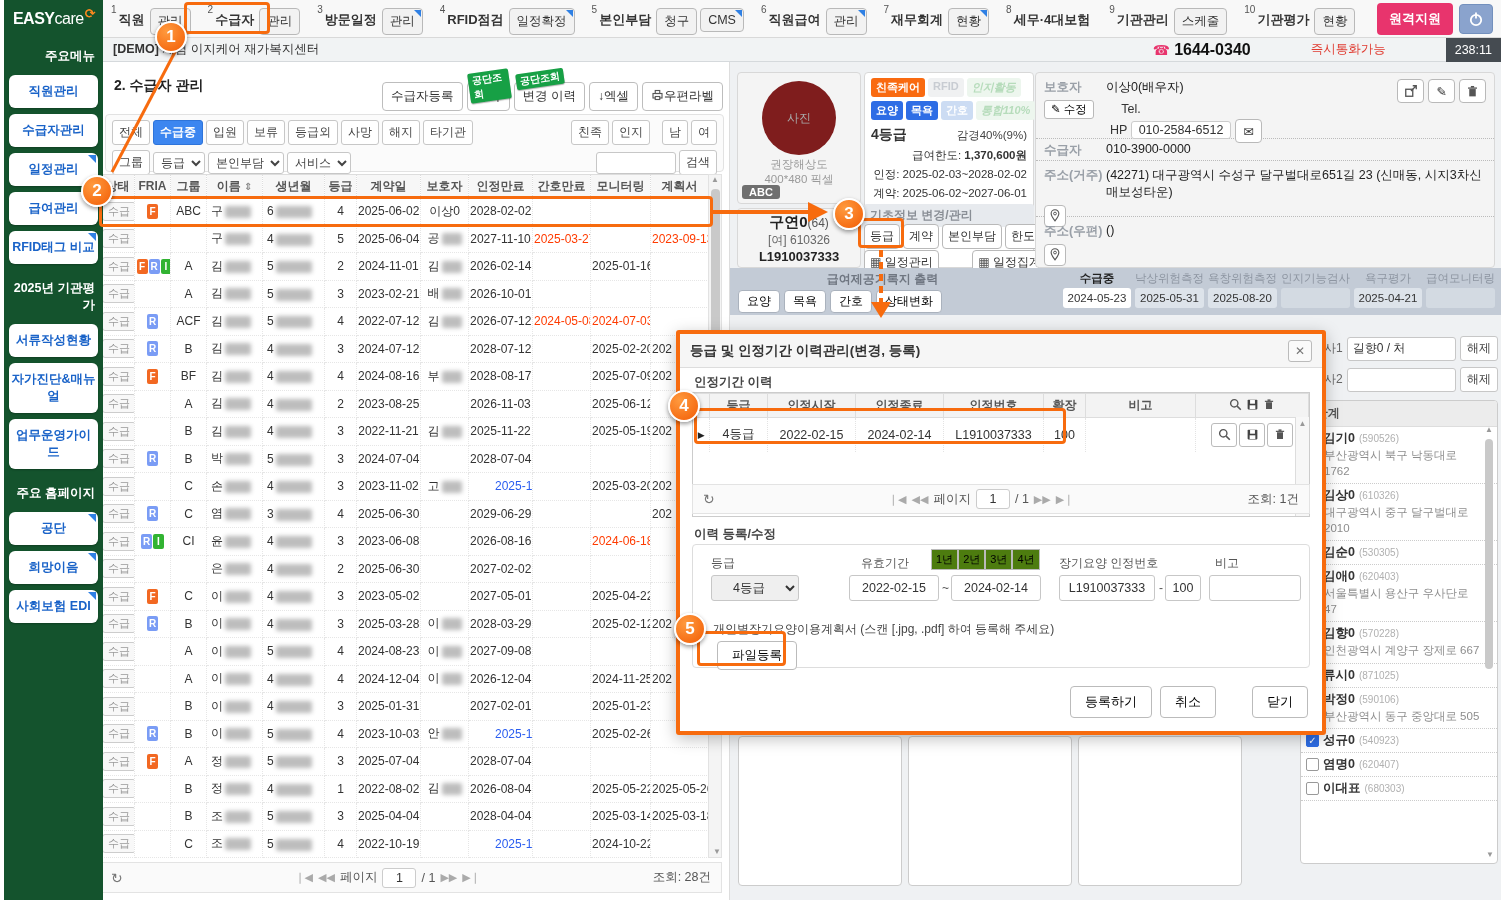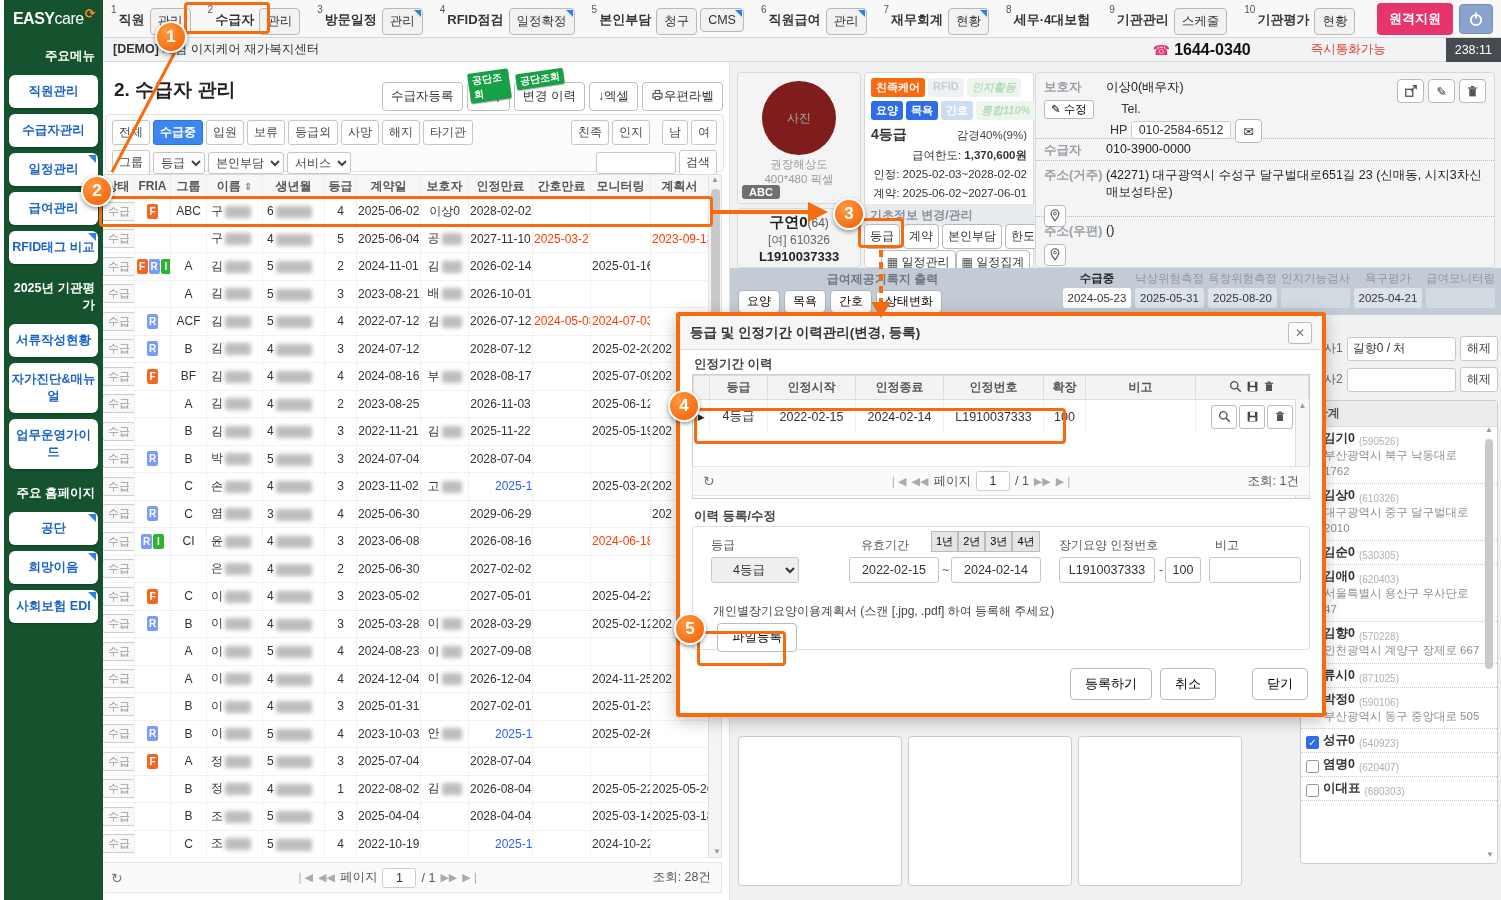--- a/index.html
+++ b/index.html
@@ -32,21 +32,21 @@
   .crumb { padding-left:14px; color:#333; }
   .crumb b { font-weight:bold; }
   .info-right { margin-left:auto; display:flex; align-items:center; }
   .phone-ico { color:#e8346d; font-size:14px; margin-right:4px; }
   .phone-num { font-weight:bold; font-size:16px; color:#111; margin-right:60px; }
   .phone-status { color:#e03b30; font-size:12.5px; margin-right:60px; }
   .timer { background:#454b51; color:#fff; font-size:12.5px; padding:4px 9px; height:24px; display:flex; align-items:center; }
 
   
   .main { left:99px; top:62px; width:631px; height:838px; background:#fff; border-right:1px solid #ddd; }
-  .main-title { left:15px; top:15px; font-size:19px; font-weight:bold; color:#222; }
+  .main-title { left:15px; top:15px; font-size:14px; font-weight:bold; color:#222; }
   .toolbar { right:6px; top:20px; display:flex; gap:4px; }
   .tb-wrap { position:relative; }
   .tb-btn { background:#fff; border:1px solid #bdbdbd; border-radius:4px; font-size:12.5px; padding:5px 8px; color:#333; cursor:pointer; white-space:nowrap; font-family:inherit; }
   .tb-badge { position:absolute; top:-11px; left:2px; background:#17a045; color:#fff; font-size:10px; font-weight:bold; padding:1px 4px; border-radius:2px; transform:rotate(-8deg); box-shadow:0 1px 1px rgba(0,0,0,.3); }
   .filterbox { left:6px; top:52px; width:619px; height:58px; background:#fbfbfb; border:1px solid #e2e2e2; border-radius:4px; padding:5px 6px; }
   .frow { display:flex; align-items:center; gap:3px; margin-bottom:5px; }
   .seg-btn { background:#fff; border:1px solid #c7c7c7; border-radius:3px; font-size:12px; padding:3px 6px; color:#444; cursor:pointer; font-family:inherit; white-space:nowrap; }
   .seg-btn.active { background:#3c86f0; border-color:#2e74da; color:#fff; font-weight:bold; }
   .fsel { font-size:12px; border:1px solid #c7c7c7; border-radius:3px; padding:2px 3px; background:#fff; color:#444; font-family:inherit; }
   .fsearch { border:1px solid #c7c7c7; border-radius:3px; height:22px; width:80px; margin-left:auto; }
@@ -84,21 +84,21 @@
   .svc.gray-off { background:#f0f1f2; color:#c8ccd2; }
   .svc.green-off { background:#edf6ee; color:#b6dcbb;font-style:italic; }
   .svc.blue-off { background:#ccdcf3; color:#fff; }
   .grade-row { display:flex; justify-content:space-between; align-items:baseline; margin-top:6px; }
   .grade-big { font-size:14px; font-weight:bold; }
   .grade-dis { font-size:11.5px; color:#444; }
   .rline { text-align:right; font-size:11.5px; color:#333; margin-top:4px; white-space:nowrap; }
   .manage-hd { position:absolute; left:134px; top:142px; width:170px; font-size:12px; font-weight:bold; color:#8a8f96; background:#e7eaee; border-radius:3px 3px 0 0; padding:3px 6px; }
   .manage-btns { position:absolute; left:134px; top:162px; width:170px; display:flex; gap:3px; }
   .d-btn { background:#fff; border:1px solid #b9b9b9; border-radius:4px; font-size:12px; padding:3px 5px; color:#333; cursor:pointer; white-space:nowrap; font-family:inherit; }
-  .sched-btns { position:absolute; left:134px; top:188px; width:183px; display:flex; justify-content:center; }
+  .sched-btns { position:absolute; left:134px; top:188px; width:183px; display:flex; justify-content:space-between; }
   .guard-card { left:305px; top:10px; width:460px; height:196px; background:#f4f4f4; font-size:12.5px; }
   .g-row { position:relative; border-bottom:1px dotted #bbb; padding:6px 8px; }
   .g-label { color:#9aa0a8; font-weight:bold; display:inline-block; width:62px; vertical-align:top; }
   .g-val { color:#222; }
   .g-icons { position:absolute; right:8px; top:6px; display:flex; gap:4px; }
   .ic-btn { width:27px; height:24px; background:#fff; border:1px solid #b9b9b9; border-radius:4px; display:flex; align-items:center; justify-content:center; cursor:pointer; }
   .edit-btn { background:#fff; border:1px solid #b9b9b9; border-radius:3px; font-size:11.5px; padding:1px 6px; cursor:pointer; margin-top:4px; font-family:inherit; }
   .hp-chip { background:#fff; border:1px solid #ccc; border-radius:3px; padding:1px 7px; display:inline-block; }
   .pin-btn { width:22px; height:22px; background:#fff; border:1px solid #b9b9b9; border-radius:4px; display:inline-flex; align-items:center; justify-content:center; margin-top:4px; cursor:pointer; }
   .grayband { position:absolute; left:0; top:206px; width:771px; height:47px; background:#c3cbd6; display:flex; }
@@ -115,46 +115,46 @@
   .stat-chip.empty { background:#d3dae2; }
   .bottom-box { position:absolute; top:674px; width:164px; height:150px; background:#fff; border:1px solid #ccc; border-radius:4px; }
 
   
   .care-panel { left:570px; top:268px; width:198px; height:562px; }
   .care-row { display:flex; align-items:center; gap:4px; margin:6px 0; font-size:12px; color:#666; }
   .care-input { flex:1; height:24px; border:1px solid #c7c7c7; border-radius:3px; font-size:12px; padding:0 5px; color:#333; min-width:20px; }
   .care-list { background:#fff; border:1px solid #ccc; border-radius:4px; margin-top:8px; height:464px; overflow:hidden; position:relative; }
   .cl-header { background:#ececec; border-bottom:1px solid #ddd; font-size:12px; font-weight:bold; color:#555; padding:4px 8px; }
   .cl-item { border-bottom:1px dotted #ccc; padding:3px 14px 3px 5px; }
-  .cl-name-row { display:flex; align-items:flex-end; gap:4px; }
+  .cl-name-row { display:flex; align-items:center; gap:4px; }
   .cl-cb { width:13px; height:13px; border:1px solid #999; border-radius:2px; background:#fff; flex:none; }
   .cl-cb.checked { background:#2e6de5; border-color:#2e6de5; color:#fff; font-size:10px; line-height:12px; text-align:center; }
   .cl-name { font-size:12.5px; font-weight:bold; color:#333; }
   .cl-id { font-size:10px; color:#b0b0b0; }
   .cl-addr { font-size:11.5px; color:#8d8d8d; padding:1px 0 1px 18px; line-height:1.35; }
   .cl-scroll { position:absolute; right:2px; top:24px; bottom:4px; width:12px; font-size:8px; color:#999; text-align:center; }
   .cl-thumb { position:absolute; left:2px; top:14px; height:230px; width:8px; background:#c9c9c9; border-radius:4px; }
 
   
-  .modal { left:676px; top:312px; width:650px; height:405px; background:#fff; border:4px solid #f76b0e; border-radius:3px; z-index:40; box-shadow:0 4px 16px rgba(0,0,0,.25); }
+  .modal { left:676px; top:330px; width:650px; height:405px; background:#fff; border:4px solid #f76b0e; border-radius:3px; z-index:40; box-shadow:0 4px 16px rgba(0,0,0,.25); }
   .m-title { height:34px; background:#f6f6f6; border-bottom:1px solid #ddd; display:flex; align-items:center; padding:0 10px; font-size:13.5px; font-weight:bold; color:#333; }
   .m-close { margin-left:auto; width:24px; height:22px; background:#fafafa; border:1px solid #bbb; border-radius:3px; color:#777; font-size:12px; font-weight:bold; display:flex; align-items:center; justify-content:center; cursor:pointer; }
   .m-sec { position:absolute; left:14px; font-size:12.5px; font-weight:bold; color:#444; }
   .m-grid { position:absolute; left:12px; top:58px; width:618px; border:1px solid #ccc; }
   .m-grid table { border-collapse:collapse; table-layout:fixed; width:100%; }
   .m-grid th { background:#f3f3f3; border:1px solid #ddd; font-size:12px; color:#555; height:24px; font-weight:bold; overflow:hidden; white-space:nowrap; }
   .m-grid td { border-right:1px dotted #e3e3e3; font-size:12.5px; text-align:center; height:34px; white-space:nowrap; overflow:hidden; }
   .m-gbody { height:64px; }
   .m-actbtn { width:26px; height:24px; background:#fff; border:1px solid #bbb; border-radius:3px; display:inline-flex; align-items:center; justify-content:center; margin:0 1px; cursor:pointer; }
   .m-scroll { position:absolute; right:0; top:24px; bottom:0; width:14px; border-left:1px solid #ddd; background:#f7f7f7; font-size:8px; color:#999; display:flex; flex-direction:column; justify-content:space-between; align-items:center; padding:2px 0; }
   .m-page { position:absolute; left:12px; top:150px; width:618px; height:30px; background:#fafafa; border:1px solid #e3e3e3; display:flex; align-items:center; font-size:12.5px; color:#555; padding:0 10px; }
   .m-form { position:absolute; left:12px; top:210px; width:618px; height:124px; border:1px solid #ddd; border-radius:4px; }
   .f-lbl { position:absolute; font-size:12px; color:#555; }
   .f-inp { position:absolute; height:26px; border:1px solid #c7c7c7; border-radius:3px; font-size:12.5px; text-align:center; color:#333; font-family:inherit; }
-  .yr-btn { background:#e5e5e5; border:1px solid #bbb; font-size:11px; padding:2px 4px; cursor:pointer; font-family:inherit; }
+  .yr-btn { background:#4d7c0f; border:1px solid #bbb; font-size:11px; padding:2px 4px; cursor:pointer; font-family:inherit; }
   .file-note { position:absolute; left:20px; top:76px; font-size:12px; color:#444; }
   .file-btn { position:absolute; left:24px; top:96px; background:#fff; border:1px solid #bbb; border-radius:4px; font-size:12.5px; padding:5px 14px; cursor:pointer; font-family:inherit; }
   .m-footer { position:absolute; right:14px; top:352px; display:flex; gap:8px; }
   .m-fbtn { background:#fff; border:1px solid #bbb; border-radius:4px; font-size:13px; padding:6px 14px; cursor:pointer; font-family:inherit; }
   .m-fbtn.last { margin-left:28px; }
 
   
   .ann-svg { left:0; top:0; width:1501px; height:900px; z-index:60; pointer-events:none; }
   .ann-box { position:absolute; border:3px solid #f76b0e; border-radius:4px; z-index:62; pointer-events:none; }
   .marker { position:absolute; width:32px; height:32px; border-radius:50%; background:radial-gradient(circle at 35% 30%, #ff9a3e, #f25c05); border:2px solid #fff; box-shadow:0 2px 4px rgba(0,0,0,.4); color:#fff; font-weight:bold; font-size:17px; display:flex; align-items:center; justify-content:center; z-index:65; pointer-events:none; }
@@ -375,21 +375,21 @@
             <td><span class="">2025-01-16</span></td>
             <td style="text-align:left"></td>
     </tr>
           <tr>
       <td><span class="chip-status">수급</span></td>
       <td></td>
             <td>A</td>
       <td style="text-align:left;padding-left:4px">김<span class="blur" style="width:26px"></span></td>
       <td style="text-align:left;padding-left:4px">5<span class="blur" style="width:36px"></span></td>
       <td>3</td>
-            <td>2023-08-21</td>
+            <td>2023-02-21</td>
       <td>배<span class="blur" style="width:20px"></span></td>
       <td><span class="">2026-10-01</span></td>
             <td></td>
             <td></td>
             <td style="text-align:left"></td>
     </tr>
           <tr>
       <td><span class="chip-status">수급</span></td>
       <td><span class="fria-b" style="background:#7a9cf5">R</span></td>
             <td>ACF</td>

